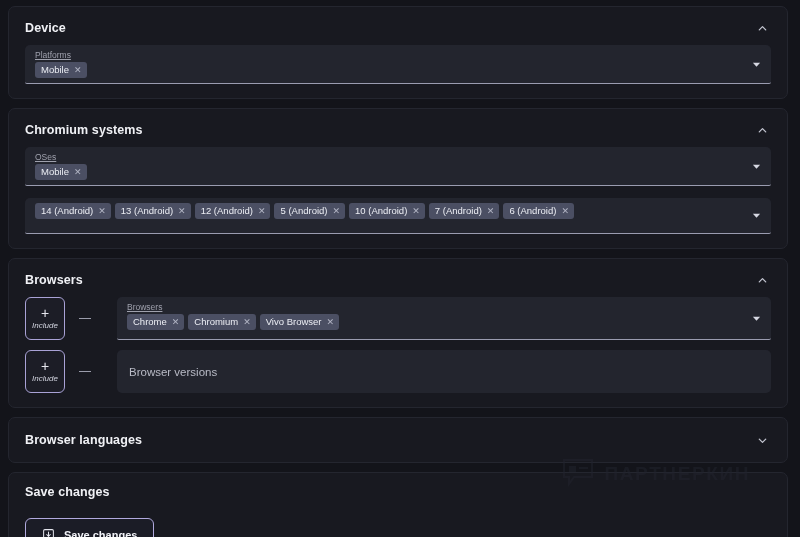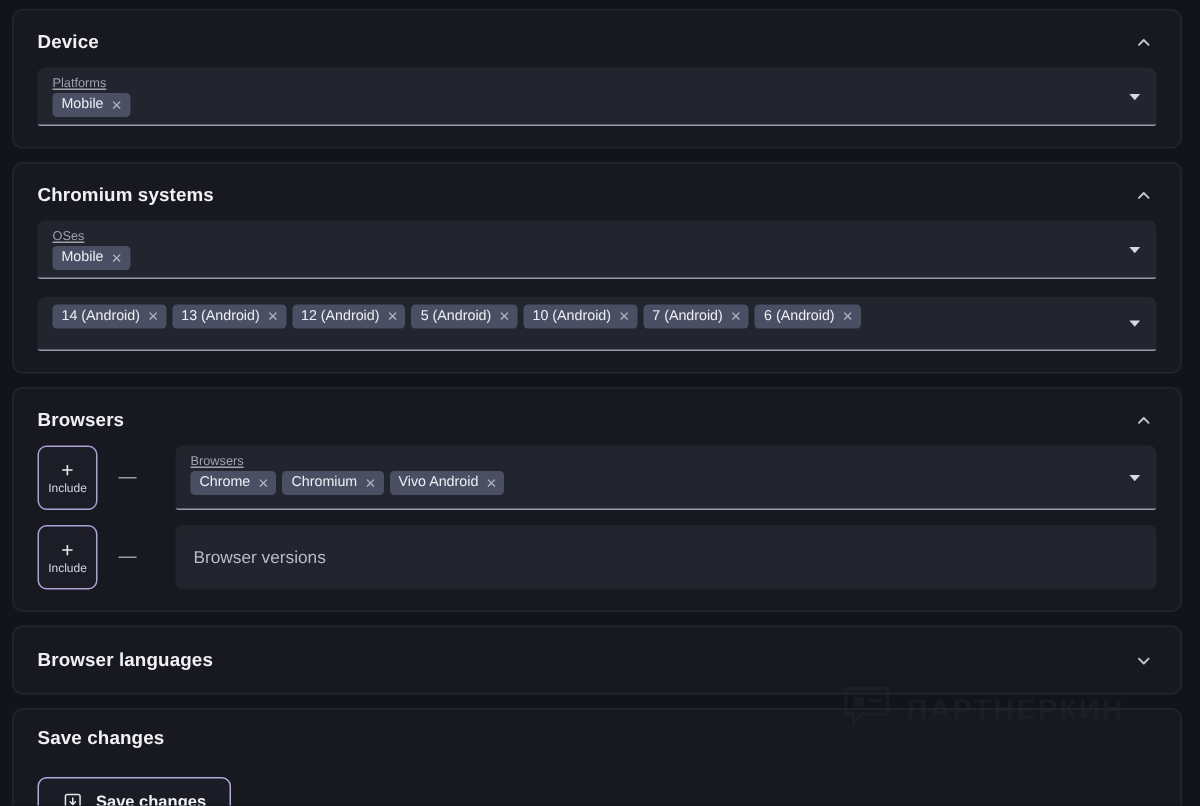--- a/index.html
+++ b/index.html
@@ -160,20 +160,21 @@
   .seg-plus {
     font-size: 14px;
     color: #e6e7ee;
     line-height: 13px;
     font-weight: 300;
   }
   .seg-text {
     font-size: 8px;
     color: #d3d5e0;
     line-height: 9px;
+    font-style: italic;
   }
   .seg-minus {
     width: 40px;
     height: 43px;
     display: flex;
     align-items: center;
     justify-content: center;
     border-radius: 6px;
     border: 1px solid transparent;
     cursor: pointer;
@@ -352,21 +353,21 @@
           <div class="chips">
             <span class="chip">
                 <span>Chrome</span>
                 <span class="x">✕</span>
               </span>
             <span class="chip">
                 <span>Chromium</span>
                 <span class="x">✕</span>
               </span>
             <span class="chip">
-                <span>Vivo Android</span>
+                <span>Vivo Browser</span>
                 <span class="x">✕</span>
               </span>
           </div>
           <span class="caret">
             <svg width="9" height="9" viewBox="0 0 10 10" fill="currentColor">
                 <polygon points="1,3 9,3 5,7.5"></polygon>
               </svg>
           </span>
         </div>
       </div>

